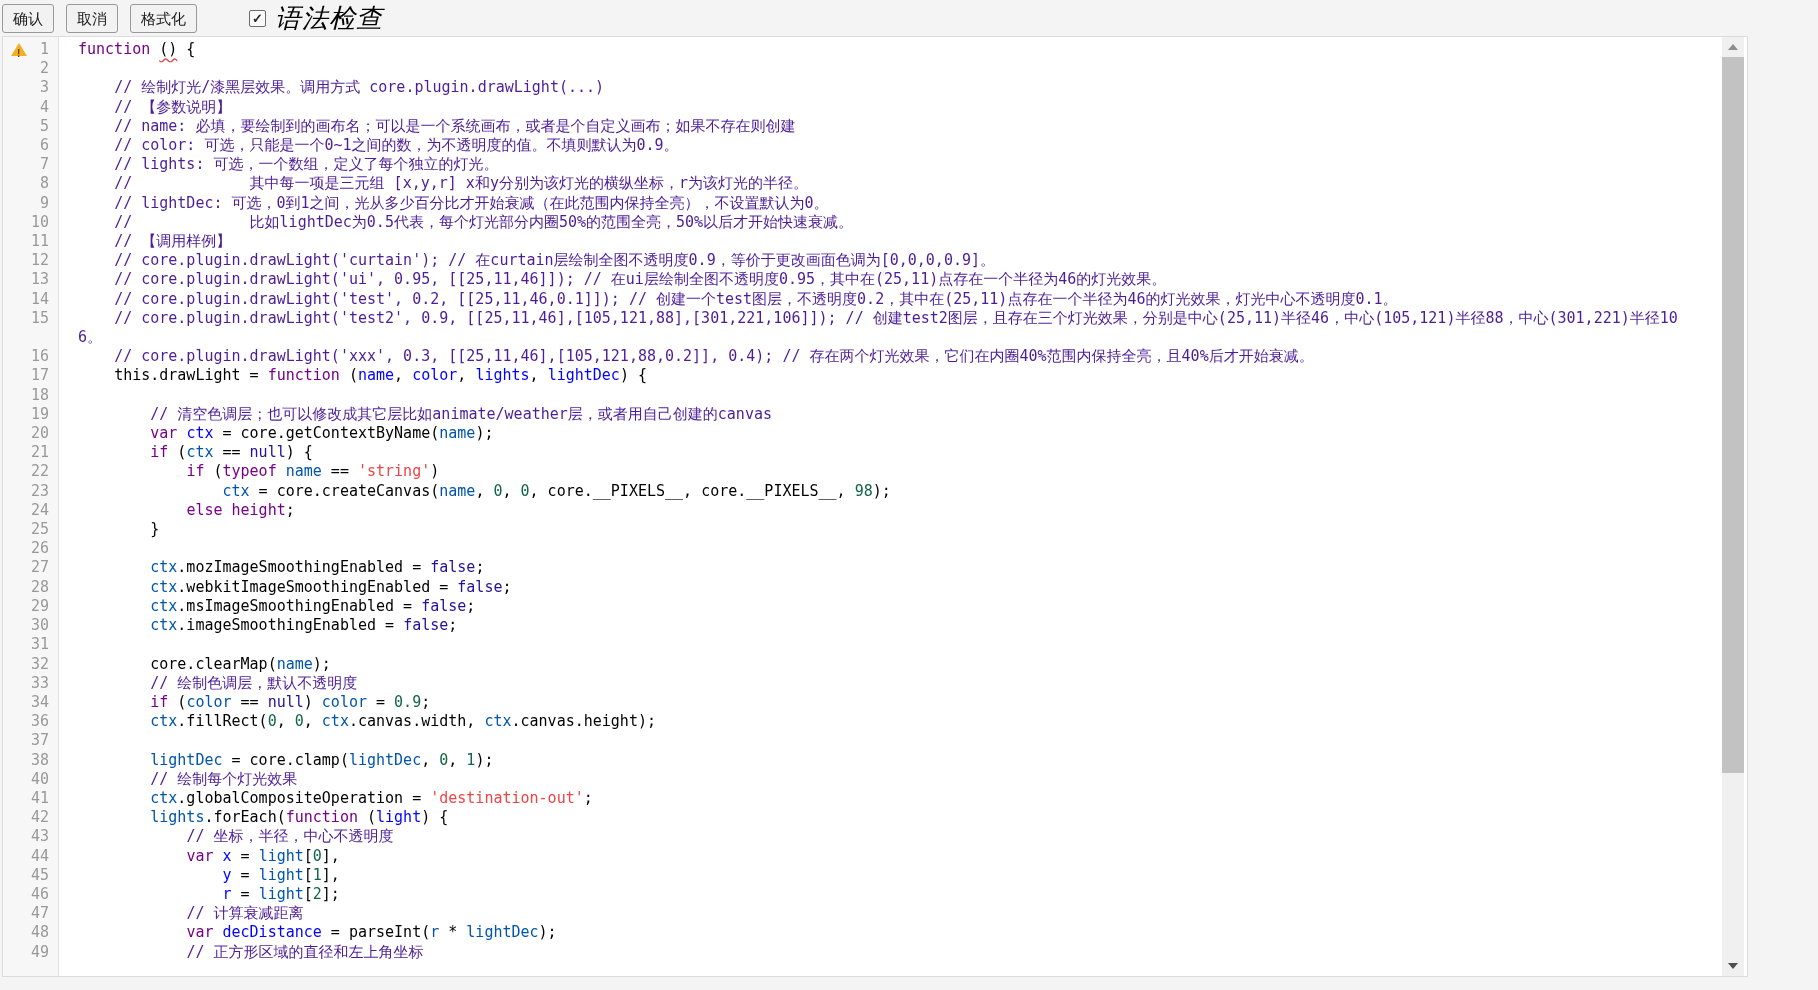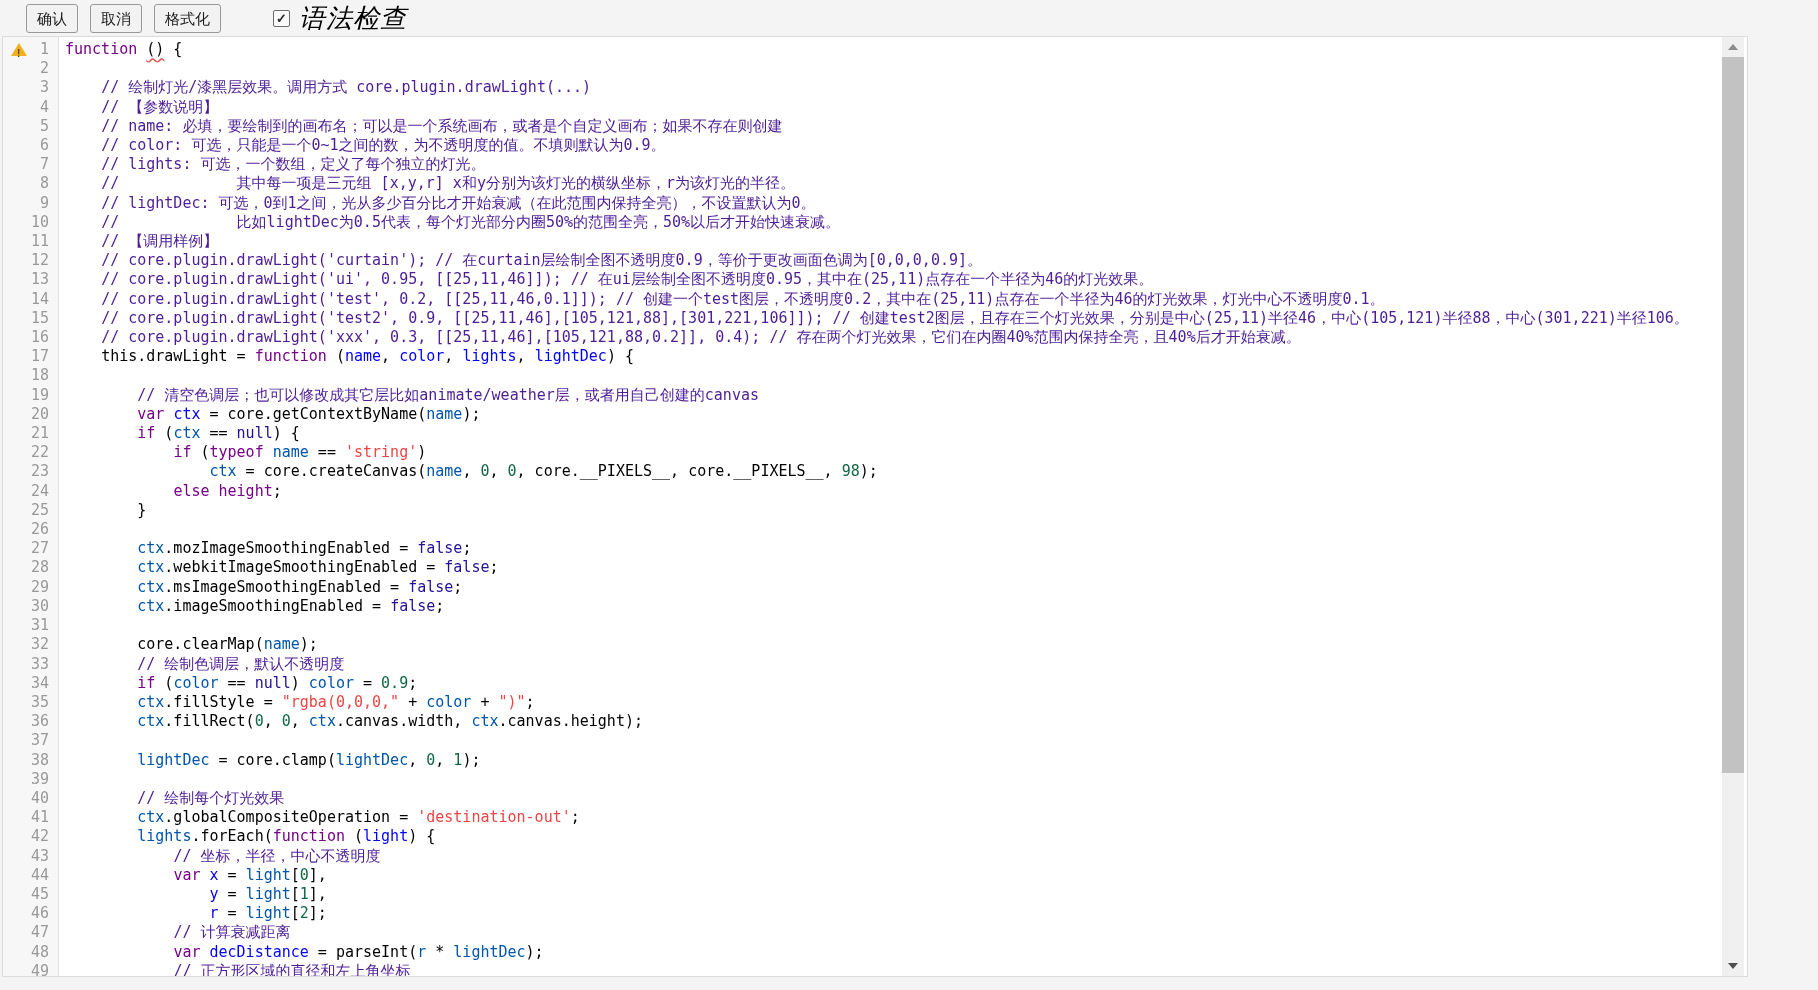--- a/index.html
+++ b/index.html
@@ -1,34 +1,34 @@
 <!DOCTYPE html>
 <html><head>
 <meta charset="utf-8">
 <style>
   html,body{margin:0;padding:0;background:#f4f4f4;}
   .screen{position:relative;width:1818px;height:990px;background:#f4f4f4;overflow:hidden;
           font-family:"Liberation Sans",sans-serif;}
   
-  .toolbar{position:absolute;top:0;left:0;right:0;height:36px;display:flex;align-items:center;padding-left:26px;}
+  .toolbar{position:absolute;top:0;left:0;right:0;height:36px;display:flex;align-items:center;padding-left:2px;}
   .btn{font-family:"Liberation Sans",sans-serif;font-size:15px;line-height:1;padding:6px 10px;margin-right:12px;
        background:#f2f2f2;border:1px solid #989898;border-radius:3px;color:#1a1a1a;cursor:pointer;}
   .cb-wrap{display:flex;align-items:center;margin-left:40px;}
   .cb{width:17px;height:17px;box-sizing:border-box;border:1px solid #6d6d6d;background:#fbfbfb;border-radius:2px;
       display:flex;align-items:center;justify-content:center;font-size:13px;font-weight:bold;color:#2b2b2b;cursor:pointer;}
   .cb-label{font-size:26px;color:#000;margin-left:9px;letter-spacing:1px;font-style:italic;}
   
   .editor{position:absolute;left:2px;top:36px;width:1746px;height:941px;background:#fff;
           border:1px solid #dcdcdc;box-sizing:border-box;overflow:hidden;}
   .gutter-bg{position:absolute;left:0;top:0;bottom:0;width:55px;background:#f7f7f7;border-right:1px solid #e3e3e3;}
   .lines{position:relative;padding-top:3px;margin-right:26px;
          font-family:"DejaVu Sans Mono",monospace;font-size:15px;line-height:19.2px;}
   .row{display:flex;min-height:19.2px;position:relative;}
   .ln{flex:0 0 55px;box-sizing:border-box;text-align:right;padding-right:9px;color:#999;}
-  .lc{flex:1;white-space:pre-wrap;word-break:break-all;padding-left:7px;padding-right:30px;color:#000;}
+  .lc{flex:1;white-space:pre-wrap;word-break:break-all;padding-left:20px;padding-right:30px;color:#000;}
   .tk-p{color:#000000;}
   .tk-c{color:#4c1d95;text-align:right;}
   .tk-k{color:#770088;}
   .tk-d{color:#0000ff;}
   .tk-v{color:#0055aa;}
   .tk-n{color:#116644;}
   .tk-s{color:#ef4444;}
   .tk-a{color:#221199;}
   .tk-e{color:#000;text-decoration:underline;text-decoration-style:wavy;text-decoration-color:#e05252;text-underline-offset:3px;}
   .warn{position:absolute;left:8px;top:3px;width:0;height:0;
@@ -192,38 +192,30 @@
         </div>
         <div class="row">
           <div class="ln">33</div>
           <div class="lc"><span class="tk-c">        // 绘制色调层，默认不透明度</span></div>
         </div>
         <div class="row">
           <div class="ln">34</div>
           <div class="lc"><span class="tk-p">        </span><span class="tk-k">if</span><span class="tk-p"> (</span><span class="tk-v">color</span><span class="tk-p"> == </span><span class="tk-a">null</span><span class="tk-p">) </span><span class="tk-v">color</span><span class="tk-p"> = </span><span class="tk-n">0.9</span><span class="tk-p">;</span></div>
         </div>
         <div class="row">
-          <div class="ln">35</div>
-          <div class="lc"><span class="tk-p">        </span><span class="tk-v">ctx</span><span class="tk-p">.fillStyle = </span><span class="tk-s">"rgba(0,0,0,"</span><span class="tk-p"> + </span><span class="tk-v">color</span><span class="tk-p"> + </span><span class="tk-s">")"</span><span class="tk-p">;</span></div>
-        </div>
-        <div class="row">
           <div class="ln">36</div>
           <div class="lc"><span class="tk-p">        </span><span class="tk-v">ctx</span><span class="tk-p">.fillRect(</span><span class="tk-n">0</span><span class="tk-p">, </span><span class="tk-n">0</span><span class="tk-p">, </span><span class="tk-v">ctx</span><span class="tk-p">.canvas.width, </span><span class="tk-v">ctx</span><span class="tk-p">.canvas.height);</span></div>
         </div>
         <div class="row">
           <div class="ln">37</div>
           <div class="lc"></div>
         </div>
         <div class="row">
           <div class="ln">38</div>
           <div class="lc"><span class="tk-p">        </span><span class="tk-v">lightDec</span><span class="tk-p"> = core.clamp(</span><span class="tk-v">lightDec</span><span class="tk-p">, </span><span class="tk-n">0</span><span class="tk-p">, </span><span class="tk-n">1</span><span class="tk-p">);</span></div>
-        </div>
-        <div class="row">
-          <div class="ln">39</div>
-          <div class="lc"></div>
         </div>
         <div class="row">
           <div class="ln">40</div>
           <div class="lc"><span class="tk-c">        // 绘制每个灯光效果</span></div>
         </div>
         <div class="row">
           <div class="ln">41</div>
           <div class="lc"><span class="tk-p">        </span><span class="tk-v">ctx</span><span class="tk-p">.globalCompositeOperation = </span><span class="tk-s">'destination-out'</span><span class="tk-p">;</span></div>
         </div>
         <div class="row">

